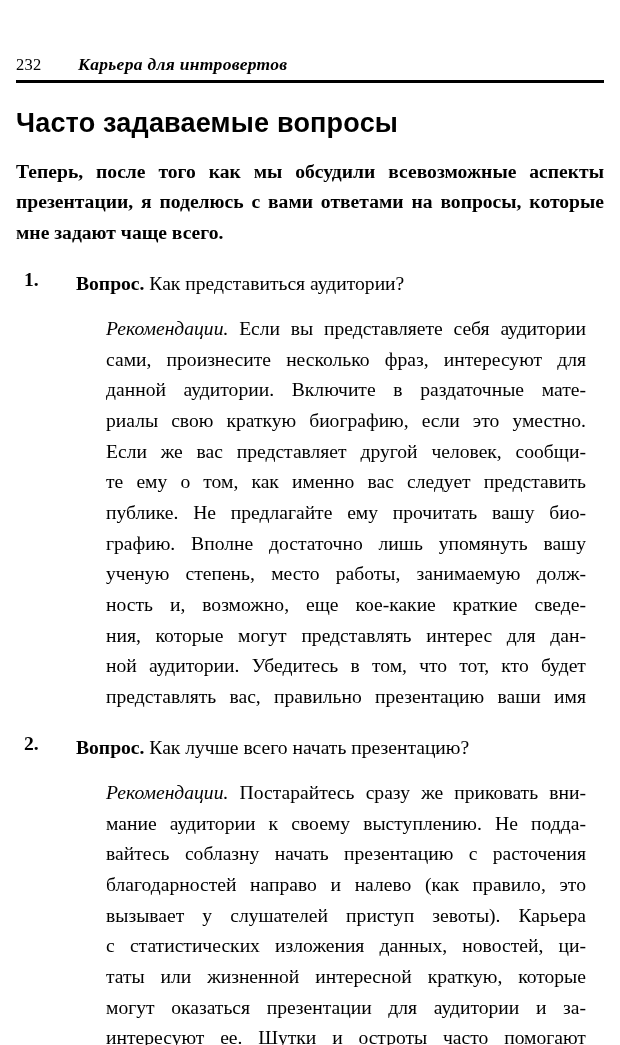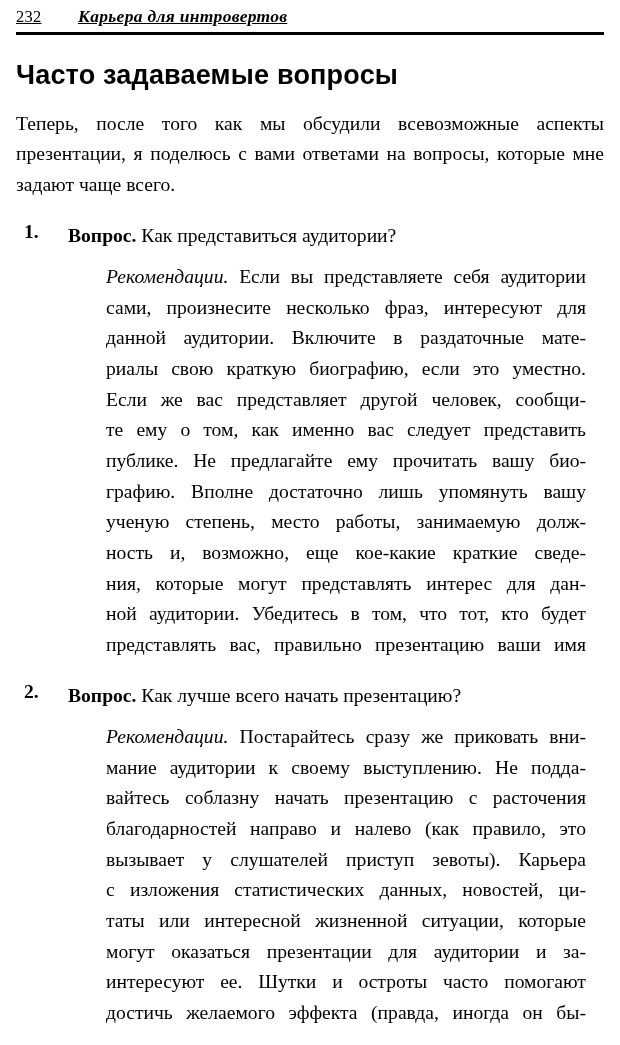--- a/index.html
+++ b/index.html
@@ -20,35 +20,35 @@
     height: 1045px;
     box-sizing: border-box;
     padding: 0 14px;
   }
   .running-head {
     display: flex;
     align-items: baseline;
     padding-top: 6px;
     padding-left: 2px;
     padding-right: 2px;
-    text-decoration: underline;
   }
   .folio {
     font-family: "Liberation Serif", "DejaVu Serif", serif;
     font-size: 16.5px;
     color: #000;
     letter-spacing: 0.2px;
     width: 62px;
   }
   .head-title {
     font-family: "Liberation Serif", "DejaVu Serif", serif;
     font-size: 17.5px;
     font-style: italic;
     font-weight: bold;
     letter-spacing: 0.3px;
+    margin-top: 48px;
   }
   .rule {
     margin-top: 5px;
     margin-left: 2px;
     margin-right: 2px;
     height: 2.5px;
     background: #000;
   }
   h1.section-title {
     font-family: Liberation Sans, sans-serif;
@@ -56,20 +56,21 @@
     font-weight: bold;
     margin: 25px 0 0 2px;
     letter-spacing: 0.2px;
   }
   p.body-text {
     font-size: 19.6px;
     line-height: 1.57;
     text-align: justify;
     margin: 18px 2px 0 2px;
     hyphens: manual;
+    font-weight: bold;
   }
   .qa-list {
     margin: 0;
     padding: 0;
     list-style: none;
   }
   .qa-item {
     margin-top: 20px;
     padding-left: 46px;
     position: relative;
@@ -78,21 +79,21 @@
     position: absolute;
     left: 10px;
     top: 0;
     font-size: 19.6px;
     font-weight: bold;
   }
   .qa-question {
     font-size: 19.6px;
     line-height: 1.5;
     text-align: left;
-    margin: 8px;
+    margin: 16px;
   }
   .qa-question .q-label {
     font-weight: bold;
   }
   .qa-answer {
     font-size: 19.6px;
     line-height: 1.565;
     text-align: justify;
     text-justify: inter-word;
     margin: 12px 20px 0 46px;
@@ -299,32 +300,32 @@
         <div class="answer-line">
           <span>вызывает</span>
             <span>у</span>
             <span>слушателей</span>
             <span>приступ</span>
             <span>зевоты).</span>
             <span>Карьера</span>
         </div>
         <div class="answer-line">
           <span>с</span>
+            <span>статистических</span>
             <span>изложения</span>
-            <span>статистических</span>
             <span>данных,</span>
             <span>новостей,</span>
             <span>ци-</span>
         </div>
         <div class="answer-line">
           <span>таты</span>
             <span>или</span>
+            <span>жизненной</span>
             <span>интересной</span>
-            <span>жизненной</span>
-            <span>ситуации,</span>
+            <span>краткую,</span>
             <span>которые</span>
         </div>
         <div class="answer-line">
           <span>могут</span>
             <span>оказаться</span>
             <span>презентации</span>
             <span>для</span>
             <span>аудитории</span>
             <span>и</span>
             <span>за-</span>

